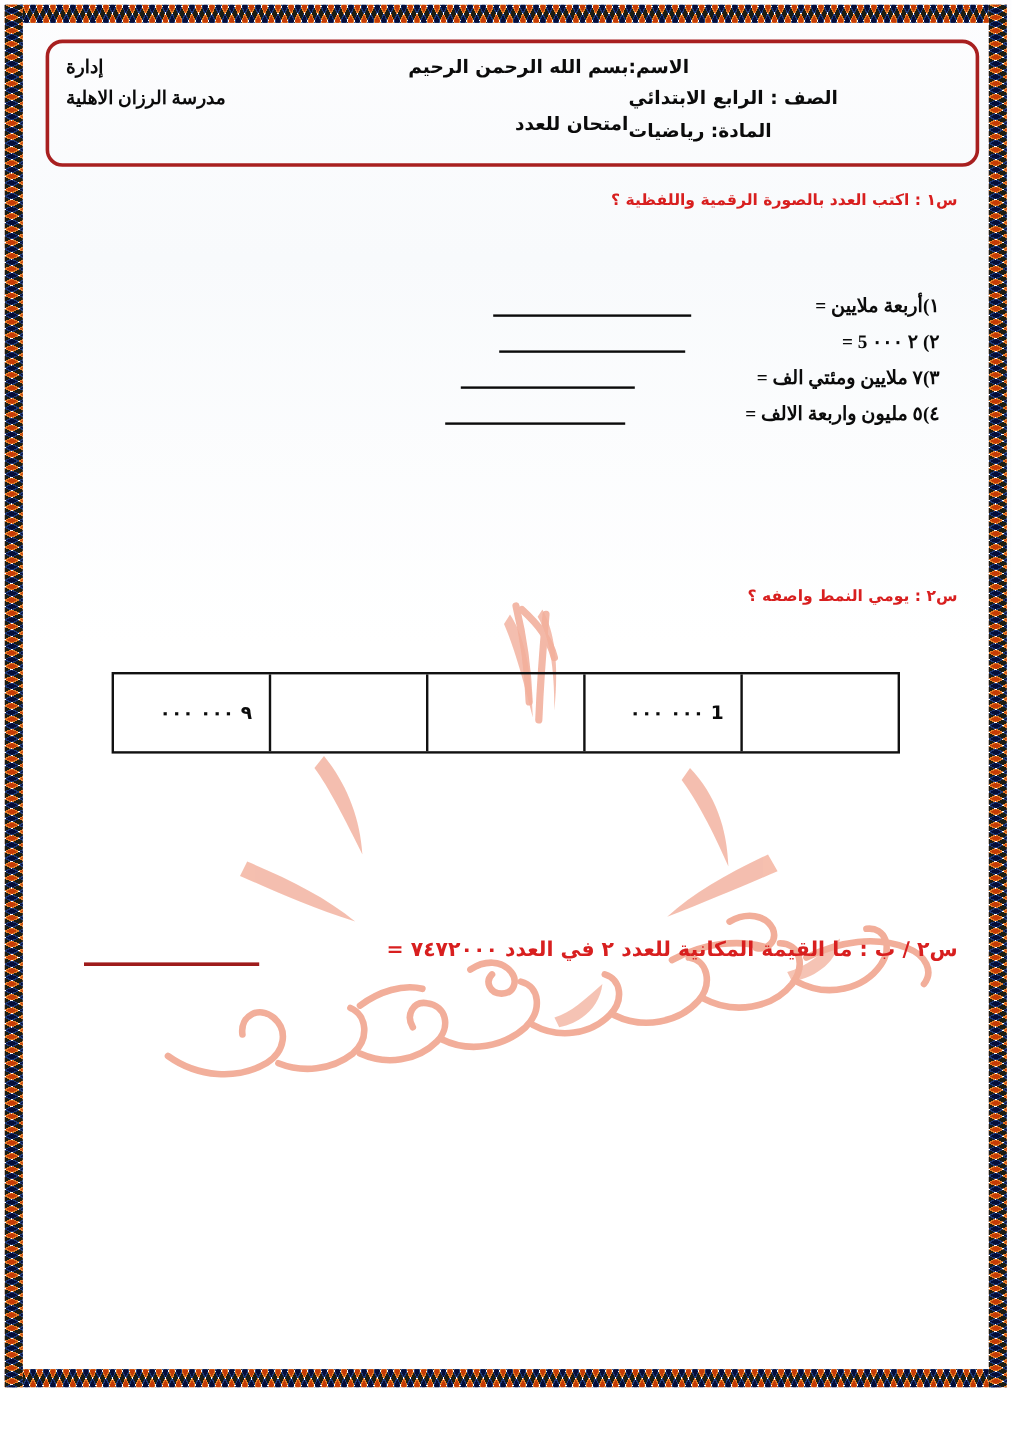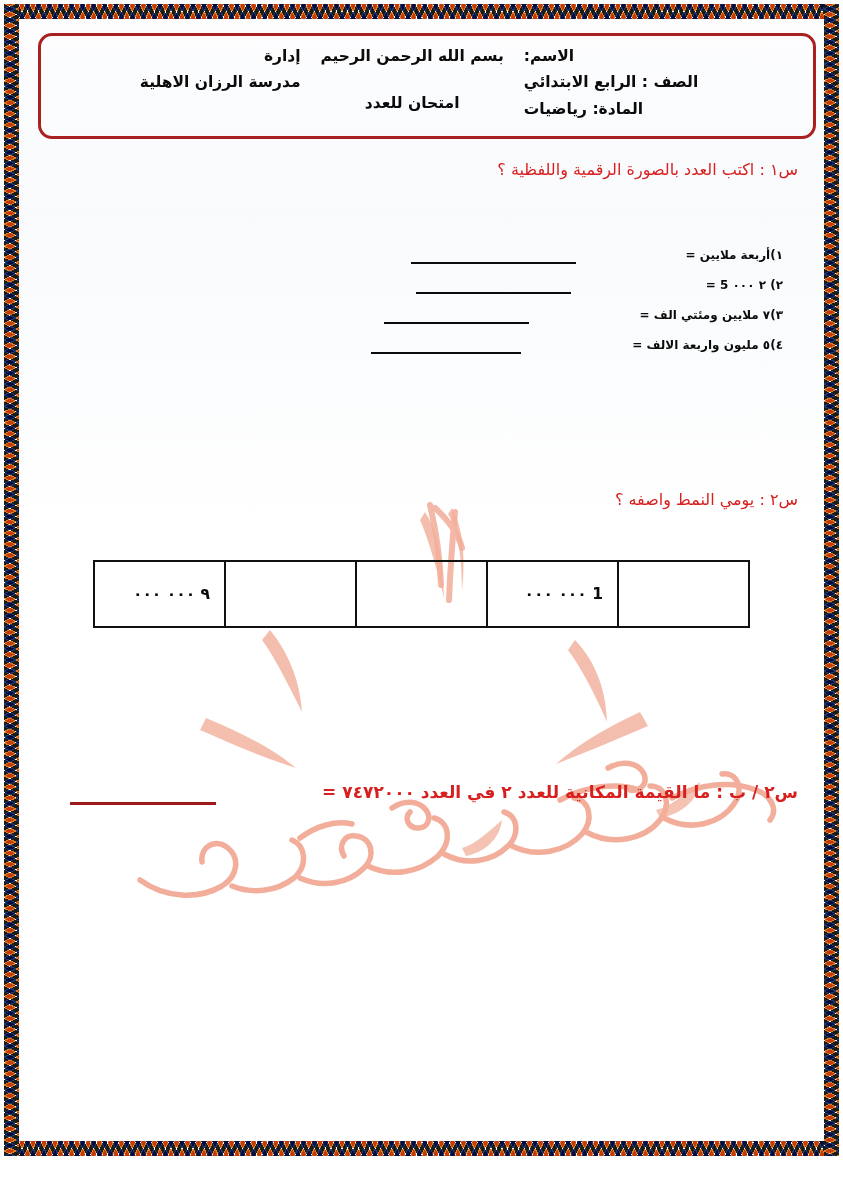--- a/index.html
+++ b/index.html
@@ -99,36 +99,36 @@
     flex-direction: row;
     align-items: flex-start;
     padding: 9px 14px 0 14px;
     box-sizing: border-box;
   }
   .hcol {
     display: flex;
     flex-direction: column;
     gap: 7px;
   }
-  .hcol-right { width: 33%; align-items: flex-start; padding-top: 2px; }
-  .hcol-mid   { width: 30%; align-items: center; padding-top: 2px; gap: 28px; }
+  .hcol-right { width: 33%; align-items: flex-end; padding-top: 2px; font-family: Liberation Serif, serif; }
+  .hcol-mid   { width: 30%; padding-top: 2px; gap: 28px; }
   .hcol-left  { width: 37%; align-items: flex-end; padding-top: 2px; }
   .hline {
     font-size: 15.5px;
     font-weight: bold;
     color: #0b0b0b;
     white-space: nowrap;
     line-height: 1.25;
   }
 
   
   .q-heading {
     position: absolute;
-    font-size: 16px;
-    font-weight: normal;
+    font-size: 13px;
+    font-weight: bold;
     color: #d81f1f;
     white-space: nowrap;
     letter-spacing: 0;
   }
   #q1-heading { right: 45px; top: 160px; }
   #q2-heading { right: 45px; top: 490px; }
 
   
   .q1-list {
     position: absolute;
@@ -138,25 +138,26 @@
   }
   .q1-item {
     position: relative;
     height: 30px;
     display: flex;
     flex-direction: row;
     justify-content: flex-start;
     align-items: center;
   }
   .q1-text {
-    font-size: 12px;
+    font-size: 16px;
     font-weight: bold;
     color: #0b0b0b;
     white-space: nowrap;
     direction: rtl;
+    font-family: Liberation Serif, serif;
   }
   .ans-line {
     position: absolute;
     height: 0;
     border-bottom: 2.5px solid #0b0b0b;
   }
 
   
   .pattern-table {
     position: absolute;

